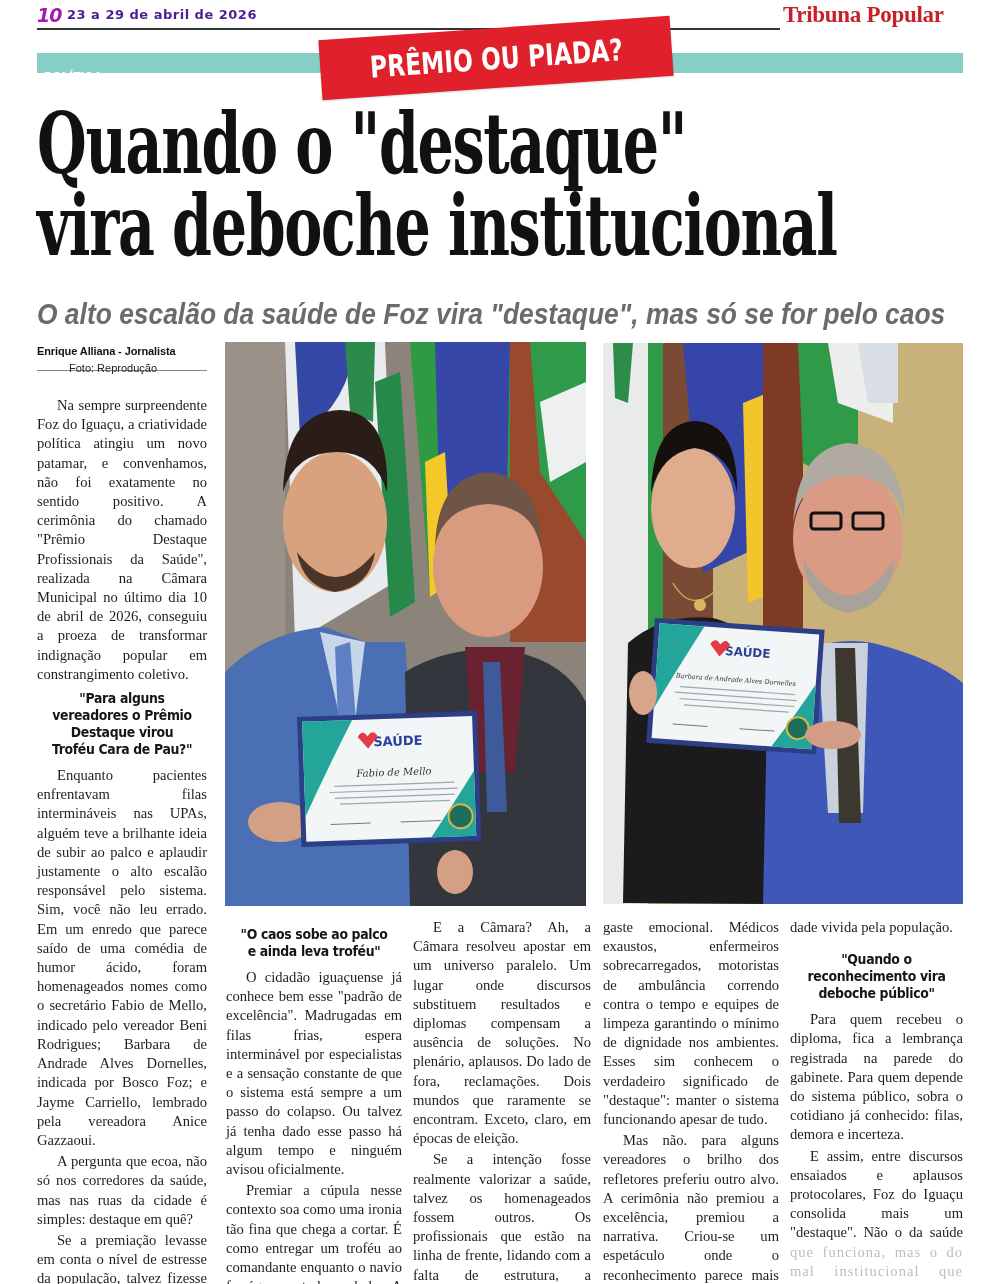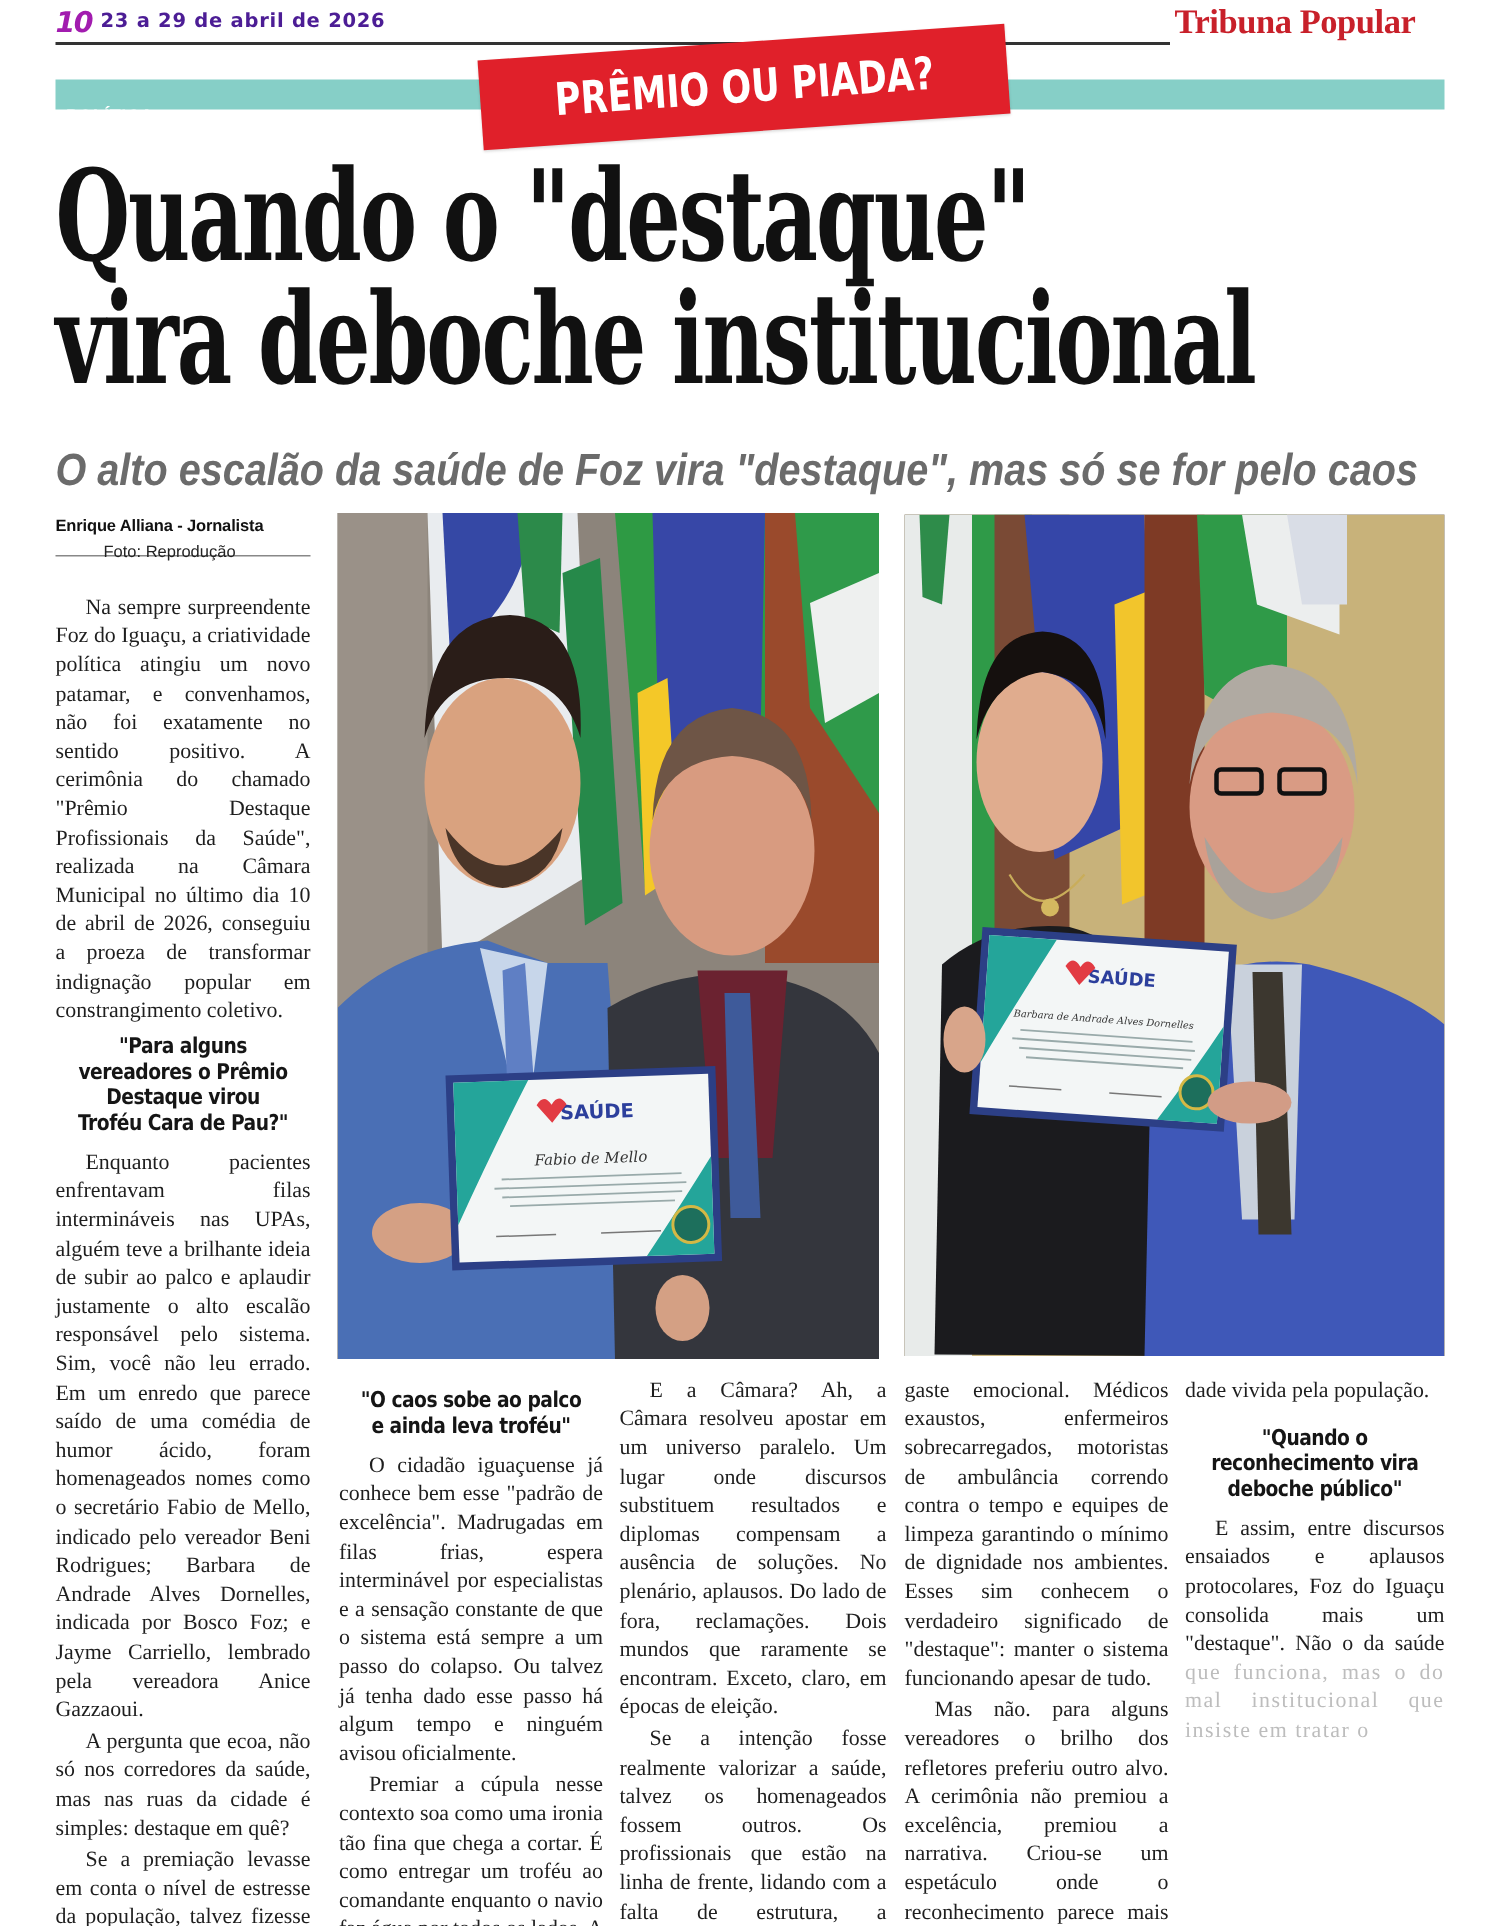--- a/index.html
+++ b/index.html
@@ -195,14 +195,15 @@
 </div>
 
 <div class="col col4">
   <p class="nofirst">gaste emocional. Médicos exaustos, enfermeiros sobrecarregados, motoristas de ambulância correndo contra o tempo e equipes de limpeza garantindo o mínimo de dignidade nos ambientes. Esses sim conhecem o verdadeiro significado de "destaque": manter o sistema funcionando apesar de tudo.</p>
   <p>Mas não. para alguns vereadores o brilho dos refletores preferiu outro alvo. A cerimônia não premiou a excelência, premiou a narrativa. Criou-se um espetáculo onde o reconhecimento parece mais alinhado com conveniências políticas do que com a reali-</p>
 </div>
 
 <div class="col col5">
   <p class="nofirst">dade vivida pela população.</p>
   <h3 class="subhead" style="margin-top:14px;">"Quando o reconhecimento vira deboche público"</h3>
+  <p>Para quem recebeu o diploma, fica a lembrança registrada na parede do gabinete. Para quem depende do sistema público, sobra o cotidiano já conhecido: filas, demora e incerteza.</p>
   <p><span>E assim, entre discursos ensaiados e aplausos protocolares, Foz do Iguaçu consolida mais um "destaque". Não o da saúde </span><span class="faded">que funciona, mas o do mal institucional que insiste em tratar o</span></p>
 </div>
 
 </body></html>

